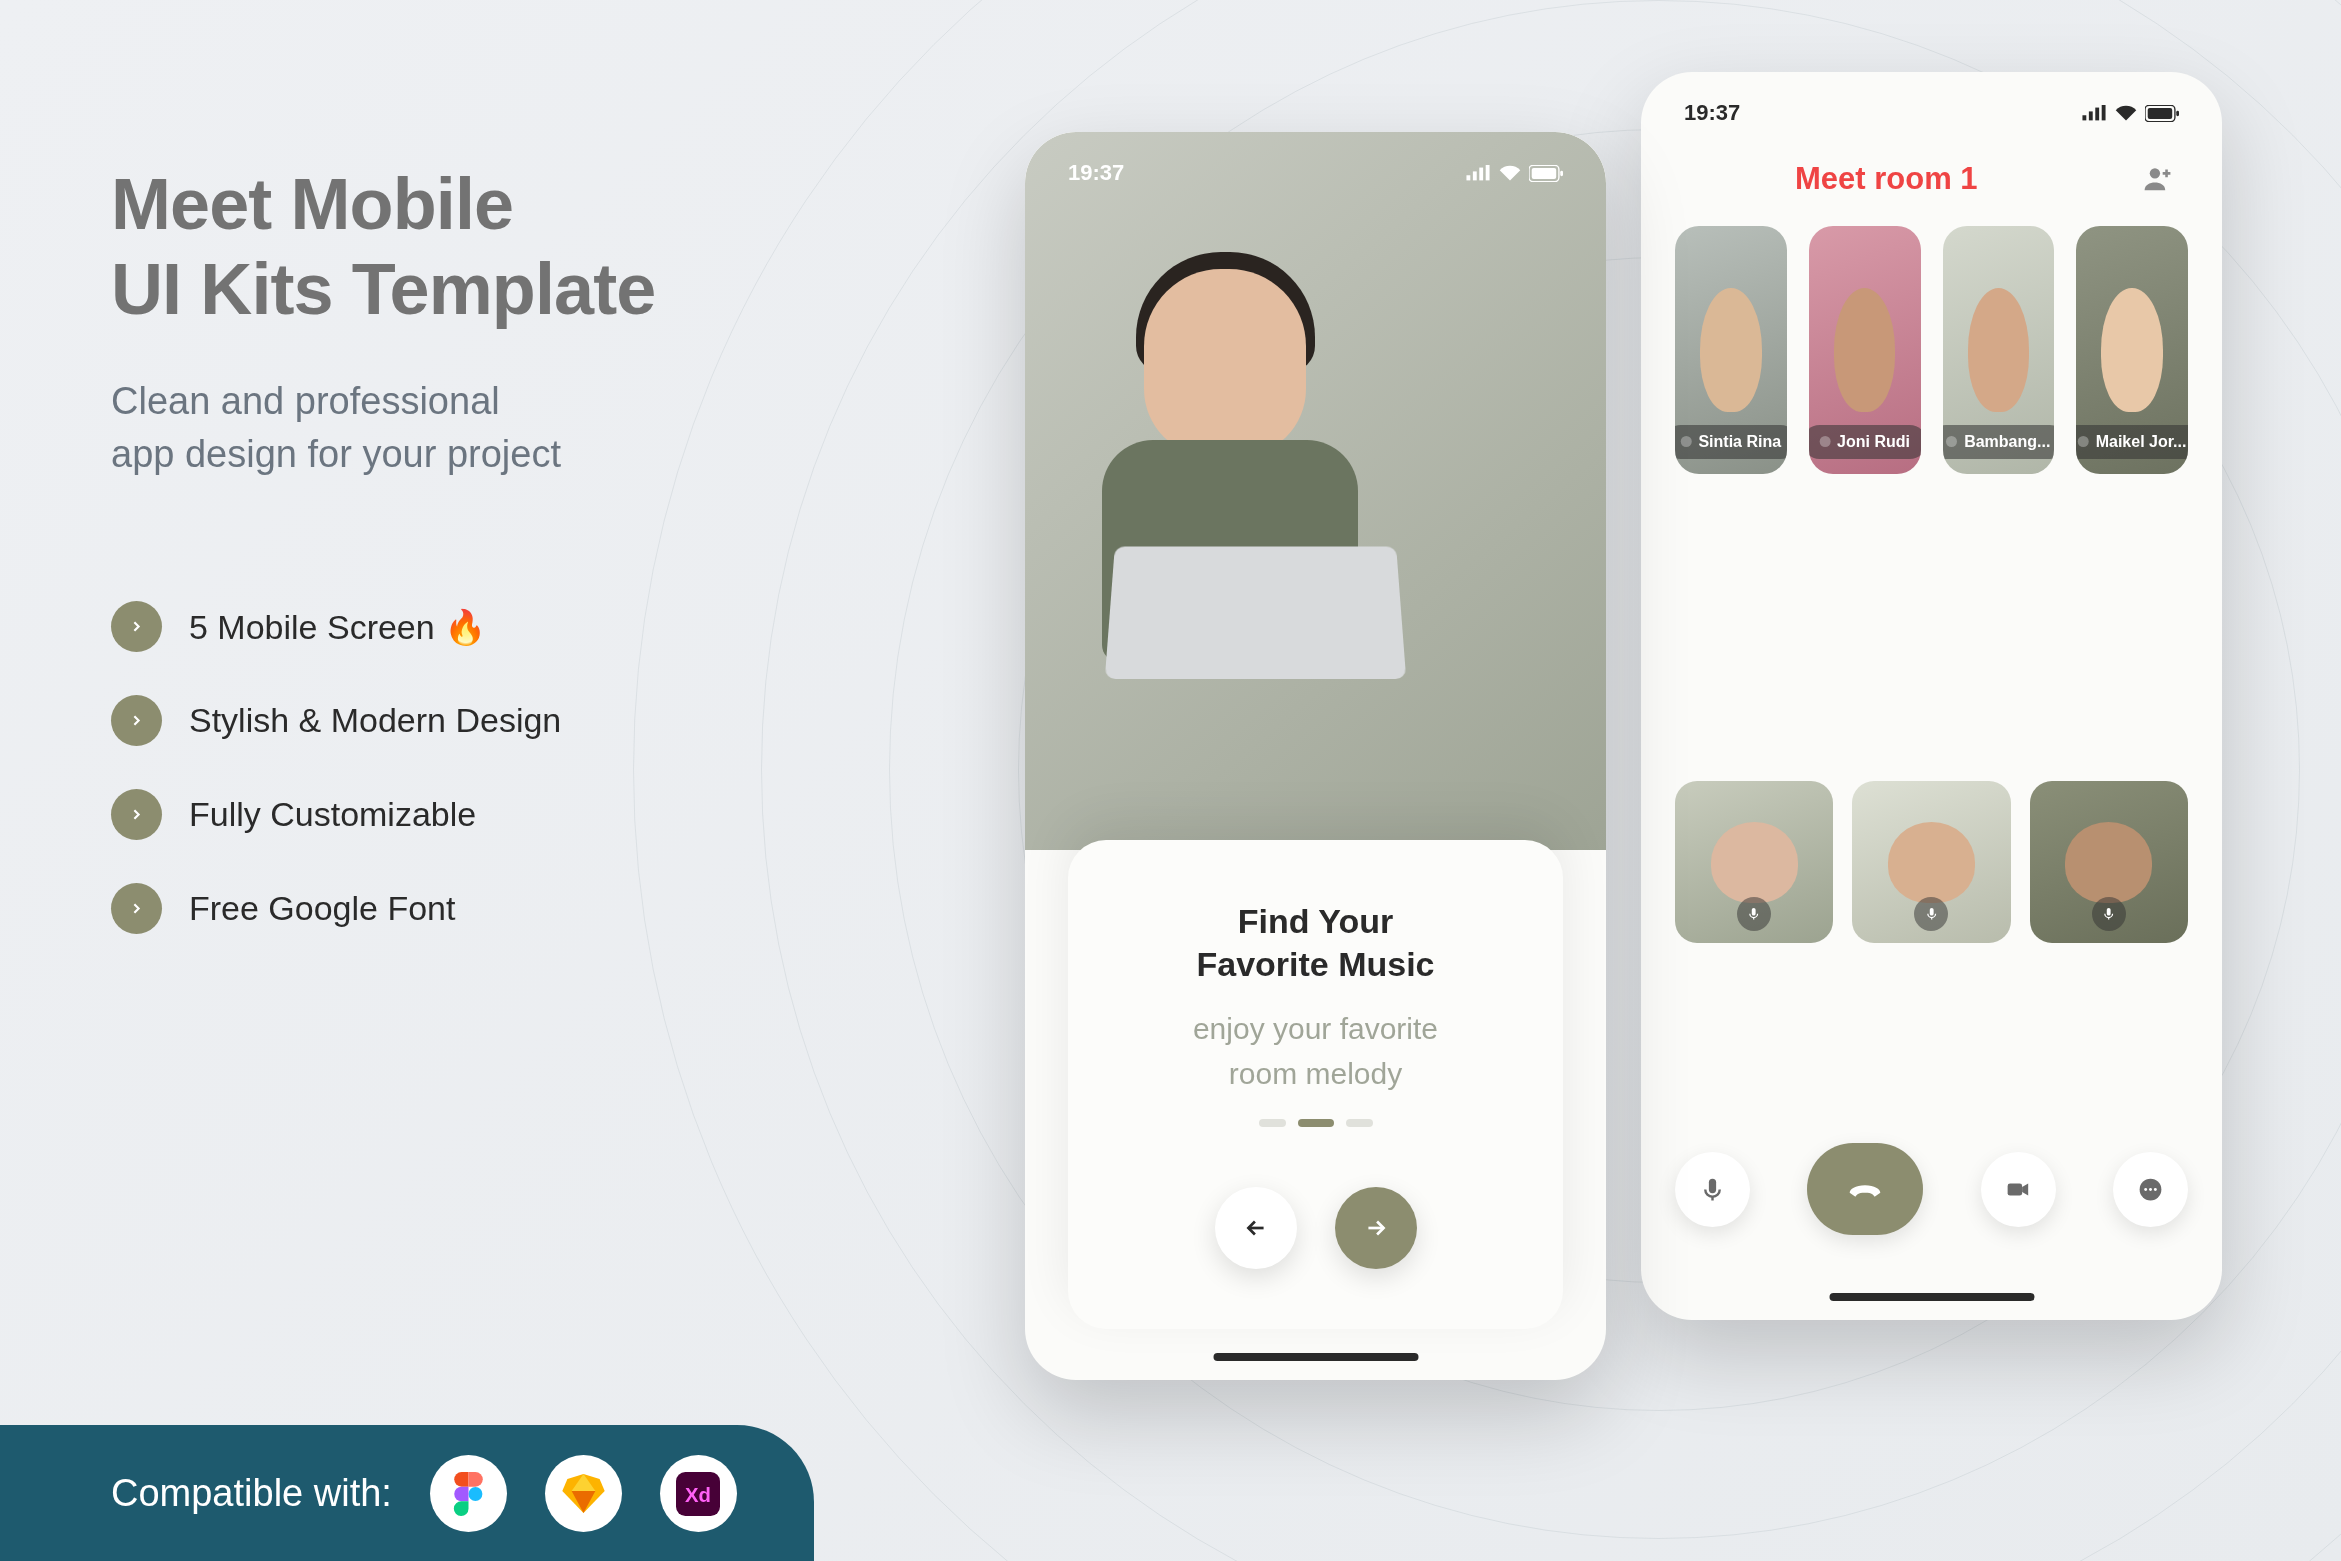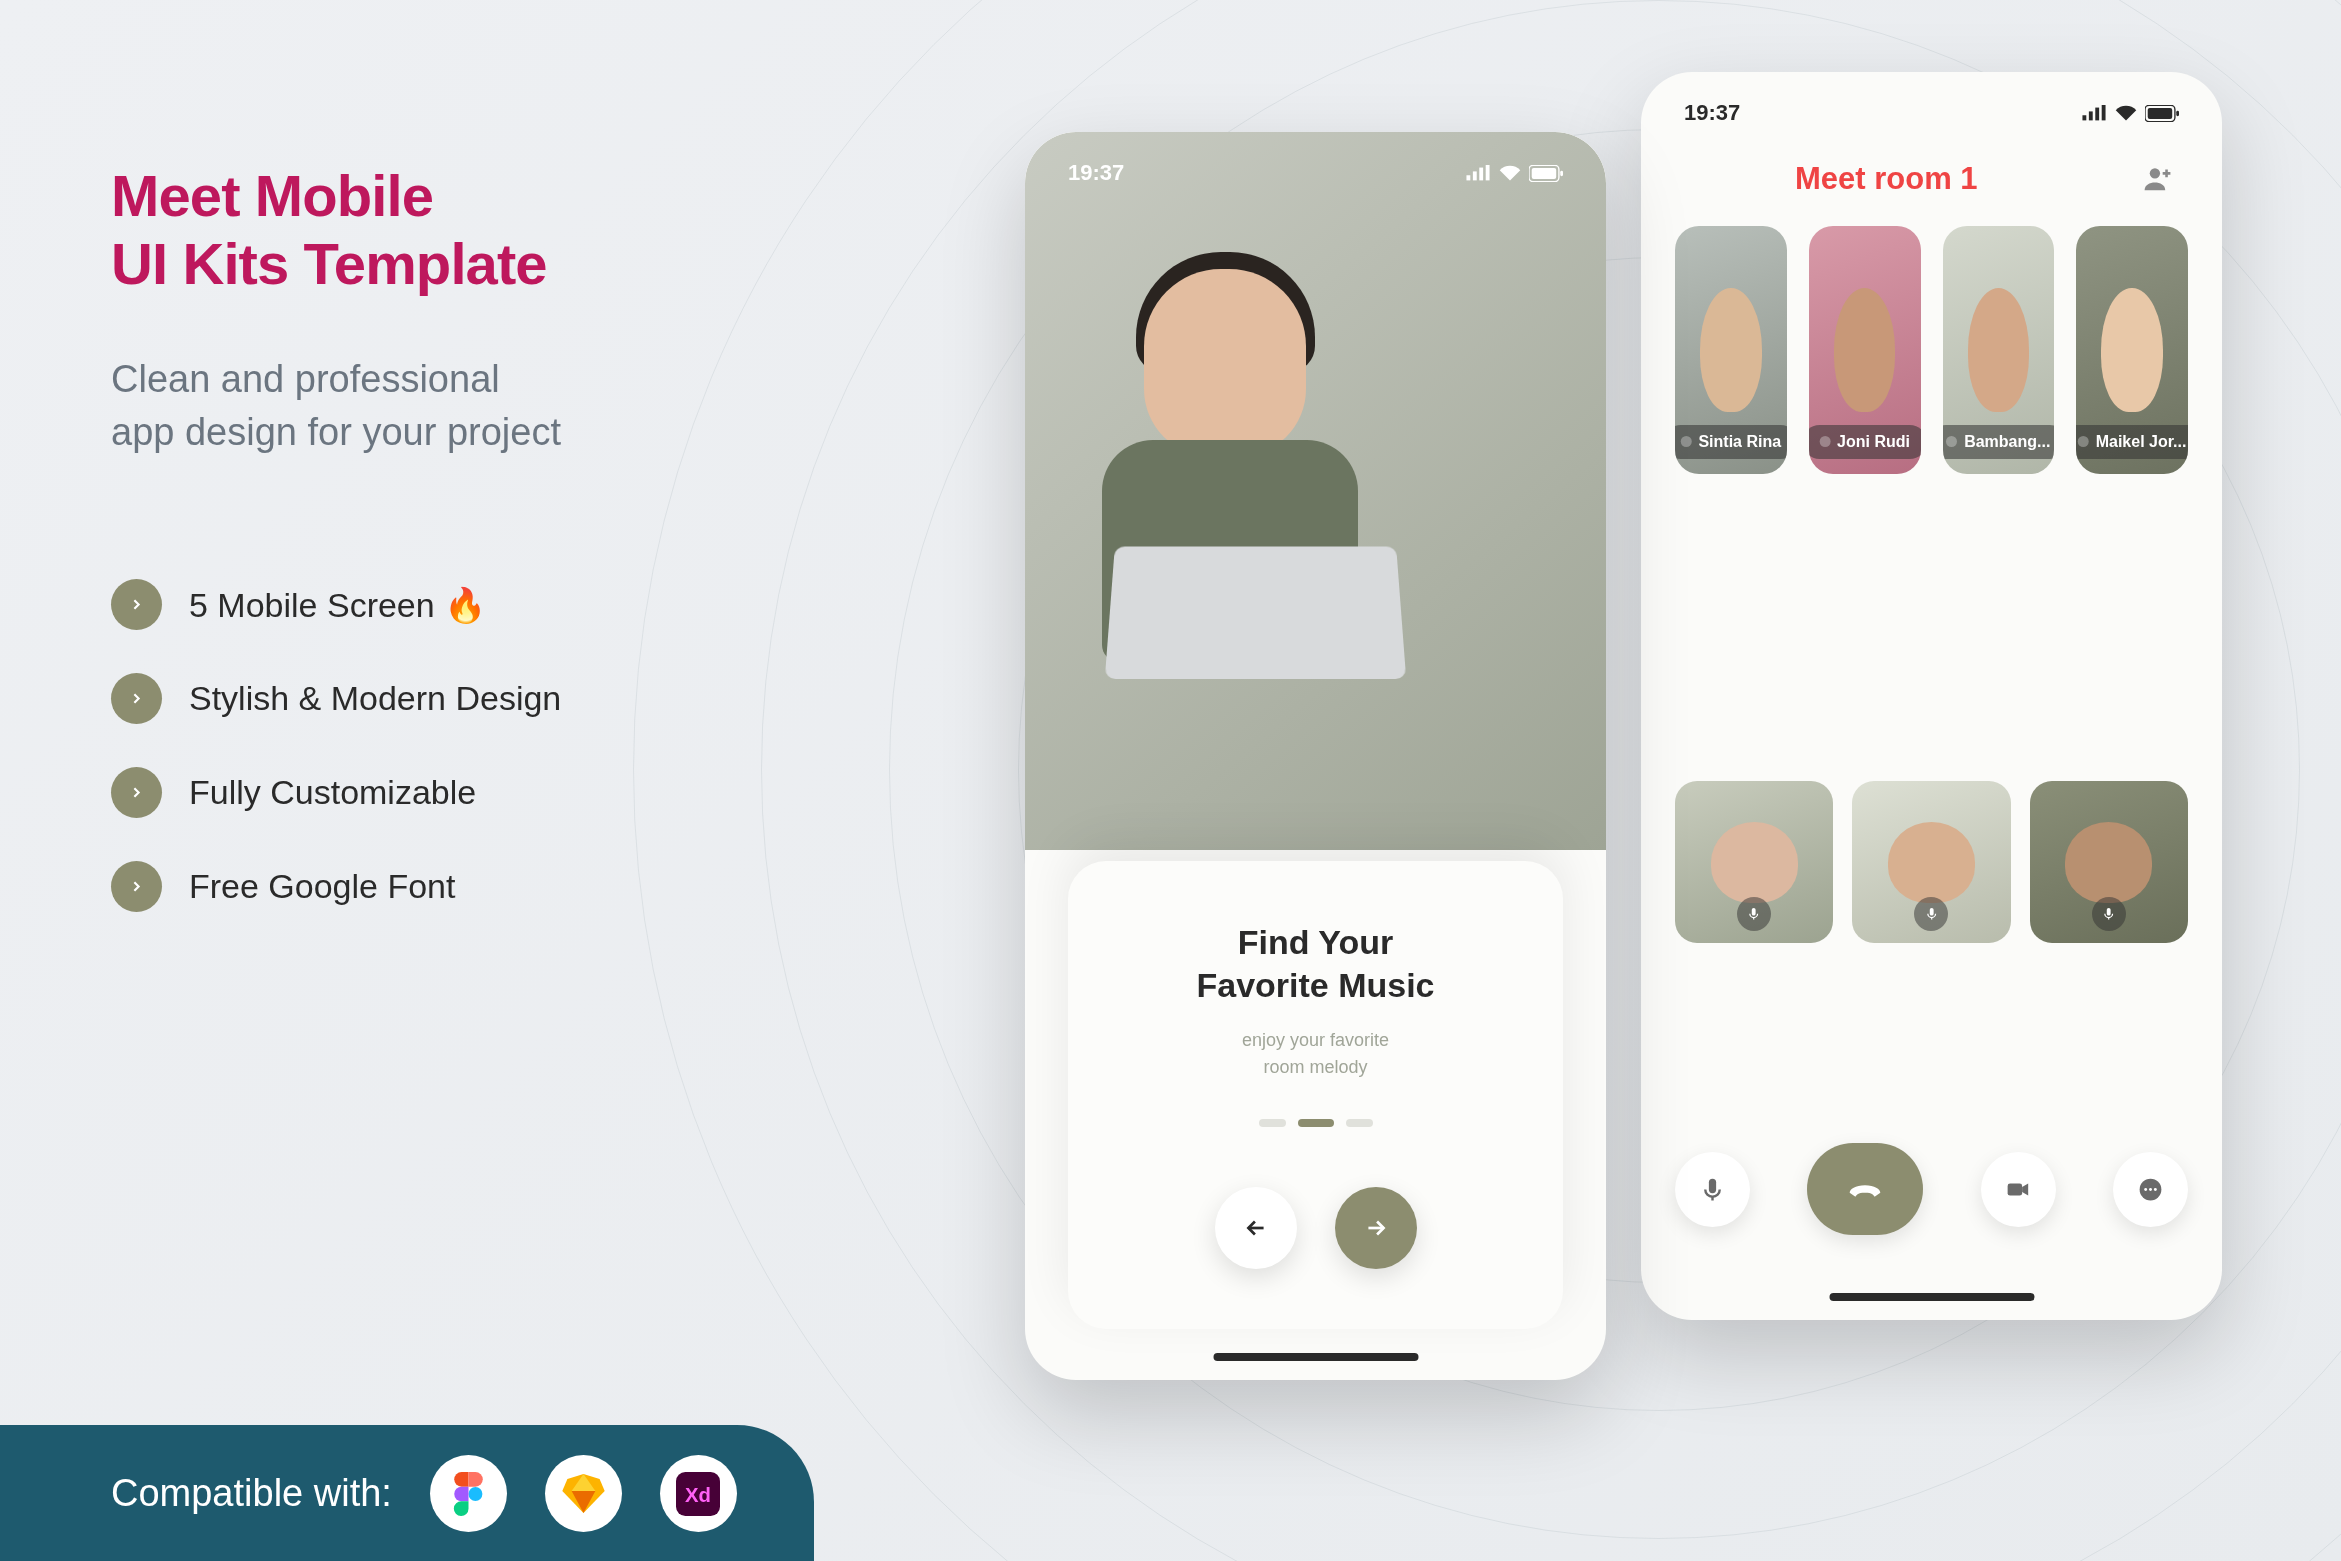--- a/index.html
+++ b/index.html
@@ -5,21 +5,21 @@
 *{margin:0;padding:0;box-sizing:border-box;font-family:-apple-system,BlinkMacSystemFont,'Segoe UI',sans-serif}
 body{width:2342px;height:1562px;background:linear-gradient(135deg,#eef0f3 0%,#e8ebee 100%);position:relative;overflow:hidden}
 .rings{position:absolute;top:-256px;right:-342px;width:2051px;height:2051px}
 .ring{position:absolute;border:1.7px solid rgba(100,120,130,0.12);border-radius:50%}
 .r1{width:1026px;height:1026px;top:513px;left:513px}
 .r2{width:1282px;height:1282px;top:385px;left:385px}
 .r3{width:1539px;height:1539px;top:256px;left:256px}
 .r4{width:1795px;height:1795px;top:128px;left:128px}
 .r5{width:2051px;height:2051px;top:0;left:0}
 .content{position:absolute;left:111px;top:162px;width:855px;z-index:5}
-.title{font-size:58px;font-weight:800;color:#be185d;line-height:1.18;letter-spacing:-0.9px;margin-bottom:54px}
+.title{font-size:72px;font-weight:800;color:#737373;line-height:1.18;letter-spacing:-0.9px;margin-bottom:43px}
 .subtitle{font-size:38px;font-weight:400;color:#6b7580;line-height:1.4;margin-bottom:120px}
 .features{display:flex;flex-direction:column;gap:43px}
 .feature{display:flex;align-items:center;gap:27px}
 .chev{width:51px;height:51px;border-radius:50%;background:#8c8d6f;display:flex;align-items:center;justify-content:center;flex-shrink:0}
 .chev svg{width:17px;height:17px}
 .ftext{font-size:34px;font-weight:500;color:#2a2a2a}
 .footer{position:absolute;left:0;bottom:0;height:137px;background:#1e5a6e;border-top-right-radius:77px;padding:0 77px 0 111px;display:flex;align-items:center;gap:38px;z-index:10}
 .compat{font-size:38px;color:#fff;font-weight:400}
 .iconbtn{width:77px;height:77px;border-radius:50%;background:#fff;display:flex;align-items:center;justify-content:center}
 .phones{position:absolute;right:120px;top:72px;width:1197px;height:1453px;z-index:3}
@@ -33,21 +33,21 @@
 .sbw{color:#fff}
 .sbd{color:#2a2a2a}
 .hero{position:absolute;top:0;left:0;right:0;height:718px;background:linear-gradient(140deg,#c8cbc2 0%,#9ea495 100%);border-radius:51px 51px 0 0}
 .person{position:absolute;top:103px;left:51px;width:325px;height:444px}
 .head{width:162px;height:188px;background:#e3bda0;border-radius:77px 77px 68px 68px;position:absolute;top:34px;left:68px}
 .hair{width:179px;height:120px;background:#2a2420;border-radius:85px 85px 26px 26px;position:absolute;top:17px;left:60px}
 .body{width:256px;height:222px;background:#6b7560;border-radius:51px 51px 17px 17px;position:absolute;top:205px;left:26px}
 .laptop{position:absolute;bottom:0;left:34px;width:291px;height:137px;background:#d8dadc;border-radius:10.3px;transform:perspective(513px) rotateX(15deg)}
 .card{position:absolute;bottom:51px;left:43px;right:43px;background:#fcfcfa;border-radius:38px;padding:60px 34px 60px;box-shadow:0 -17px 51px rgba(0,0,0,0.08);text-align:center}
 .ctitle{font-size:34px;font-weight:800;color:#2a2a2a;line-height:1.25;margin-bottom:20.5px}
-.csub{font-size:18px;color:#a0a598;line-height:1.5;margin-bottom:38px}
+.csub{font-size:30px;color:#a0a598;line-height:1.5;margin-bottom:23px}
 .dots{display:flex;justify-content:center;gap:12px;margin-bottom:60px}
 .dot{width:27px;height:8.5px;border-radius:5.1px;background:#e0e1db}
 .dot.active{background:#8c8d6f;width:36px}
 .navbtns{display:flex;justify-content:center;gap:38px}
 .nbtn{width:82px;height:82px;border-radius:50%;display:flex;align-items:center;justify-content:center;box-shadow:0 8.5px 26px rgba(0,0,0,0.12)}
 .nbtn.back{background:#fff}
 .nbtn.next{background:#8c8d6f}
 .homebar{position:absolute;bottom:19px;left:50%;transform:translateX(-50%);width:205px;height:7.7px;background:#2a2a2a;border-radius:4.3px}
 .p2header{position:absolute;top:85px;left:0;right:0;padding:0 43px;display:flex;justify-content:space-between;align-items:center}
 .p2title{font-size:31px;font-weight:700;color:#ef4444;margin-left:111px}

